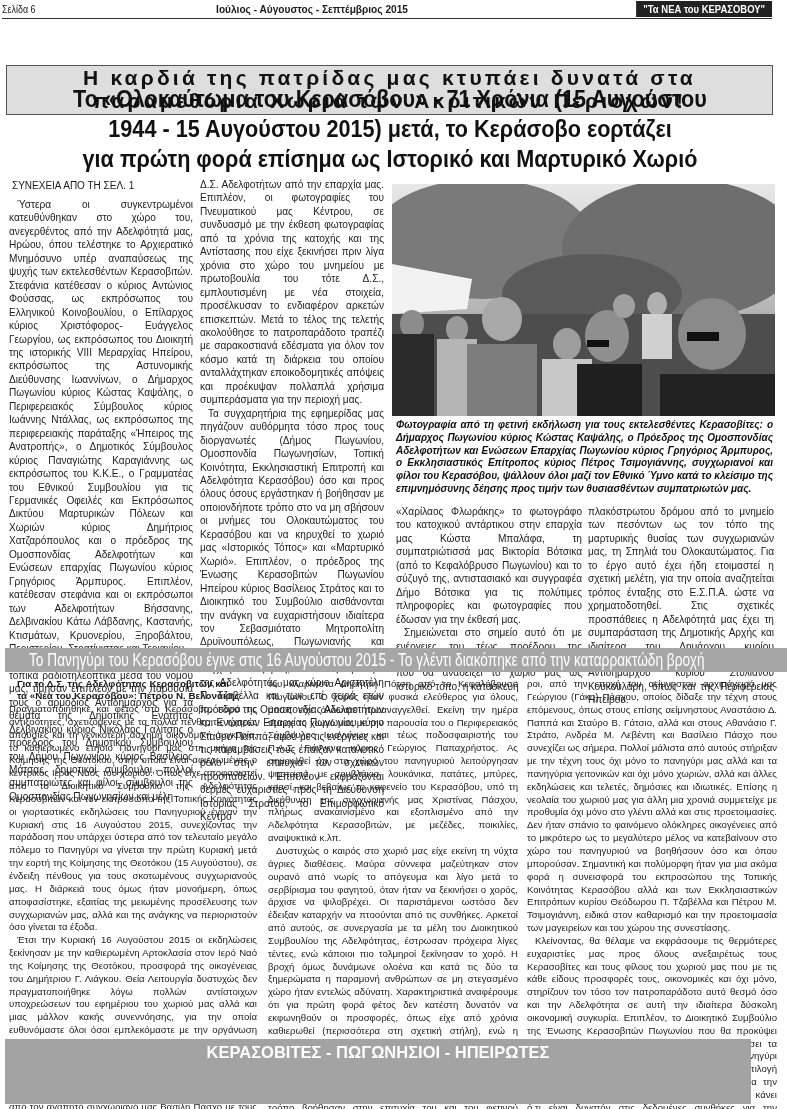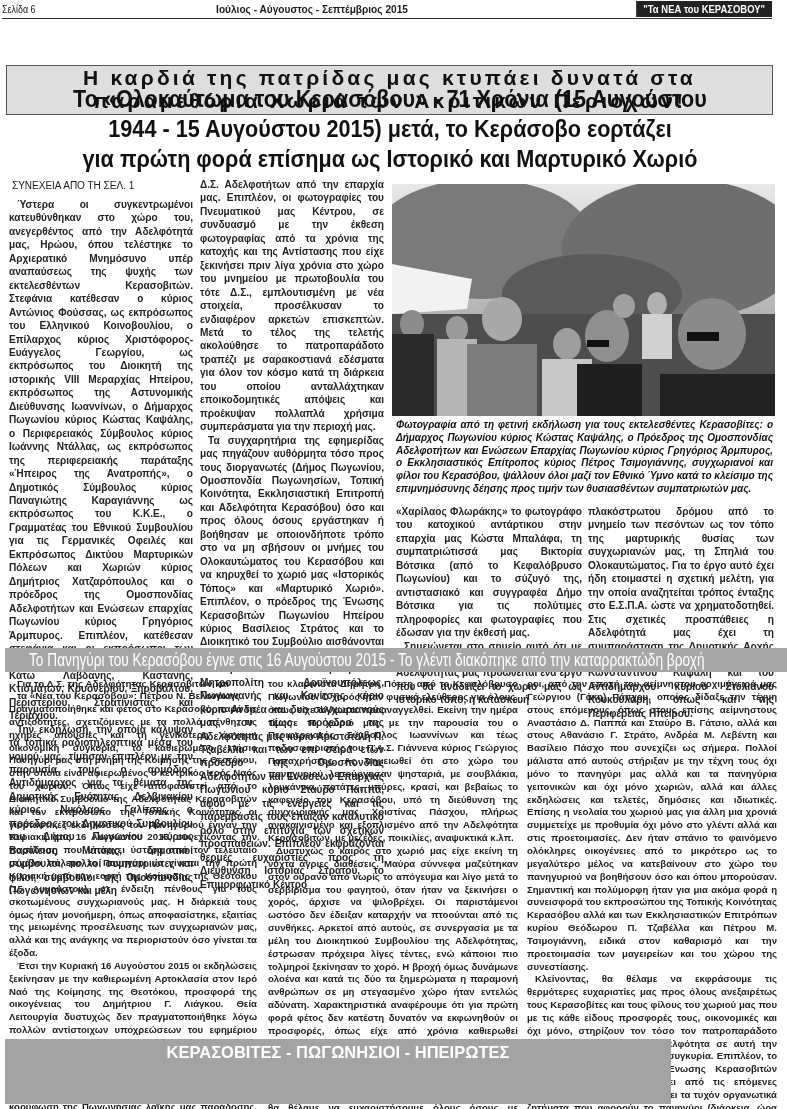--- a/index.html
+++ b/index.html
@@ -4,29 +4,29 @@
 <style>
   html, body { margin:0; padding:0; background:#ffffff; }
   body { width:787px; height:1109px; position:relative; overflow:hidden; font-family:"Liberation Sans", sans-serif; color:#1a1a1a; }
   .topbar { position:absolute; left:2px; top:0; width:770px; height:18px; border-bottom:1.5px solid #333; }
   .page-no { position:absolute; left:0; top:3px; font-size:10.5px; font-family:"Liberation Sans", sans-serif; transform:scaleX(0.85); transform-origin:left; }
   .issue { position:absolute; left:160px; width:300px; top:3px; font-size:11.5px; font-weight:bold; text-align:center; transform:scaleX(0.88); }
   .masthead { position:absolute; right:0; top:1px; background:#222; color:#fff; font-size:10.5px; font-weight:bold; padding:2px 8px; transform:scaleX(0.9); transform-origin:right; }
   .banner { position:absolute; left:6px; top:30px; width:765px; height:48px; border:1.5px solid #555; background:#dedede; text-align:center;margin-top:35px; }
   .banner div { font-size:21px; font-weight:bold; letter-spacing:3.2px; line-height:23px; color:#111; }
   .headline { position:absolute; left:10px; top:84px; width:760px; text-align:center; font-size:23.5px; font-weight:bold; line-height:30px; color:#111; transform:scaleX(0.92); }
-  .col { position:absolute; font-size:10.1px; line-height:13.45px; text-align:justify; color:#222;font-weight:bold; }
+  .col { position:absolute; font-size:10.1px; line-height:13.45px; text-align:justify; color:#222; }
   .col p { margin:0; text-indent:8px; }
   .kicker { position:absolute; left:12px; top:180px; font-size:10px; }
   .photo { position:absolute; left:392px; top:184px; width:383px; height:232px; background:#9a9a9a; overflow:hidden; }
   .caption { position:absolute; left:396px; top:419px; width:377px; font-size:10px; line-height:12.8px; font-weight:bold; font-style:italic; text-align:justify; color:#111; }
   .section-bar { position:absolute; left:5px; top:648px; width:773px; height:24px; background:#a6a6a6; color:#fff; font-size:19px; line-height:24px; padding-left:24px; white-space:nowrap; overflow:hidden; transform-origin:left; }
   .byline { position:absolute; left:17px; top:678px; font-size:9.8px; font-weight:bold; line-height:12px; }
   .col2 { font-size:9.6px; line-height:12.85px; }
-  .bottom-box { position:absolute; left:5px; top:1039px; width:666px; height:65px; background:#a3a3a3; color:#fff; text-align:center; font-weight:bold; }
+  .bottom-box { position:absolute; left:5px; top:1039px; width:746px; height:65px; background:#a3a3a3; color:#fff; text-align:center; font-weight:bold; }
   .bottom-box div { font-size:16.5px; line-height:21px; }
 </style>
 </head>
 <body>
 
 <div class="topbar">
   <span class="page-no">Σελίδα 6</span>
   <span class="issue">Ιούλιος - Αύγουστος - Σεπτέμβριος 2015</span>
   <span class="masthead">"Τα ΝΕΑ του ΚΕΡΑΣΟΒΟΥ"</span>
 </div>

